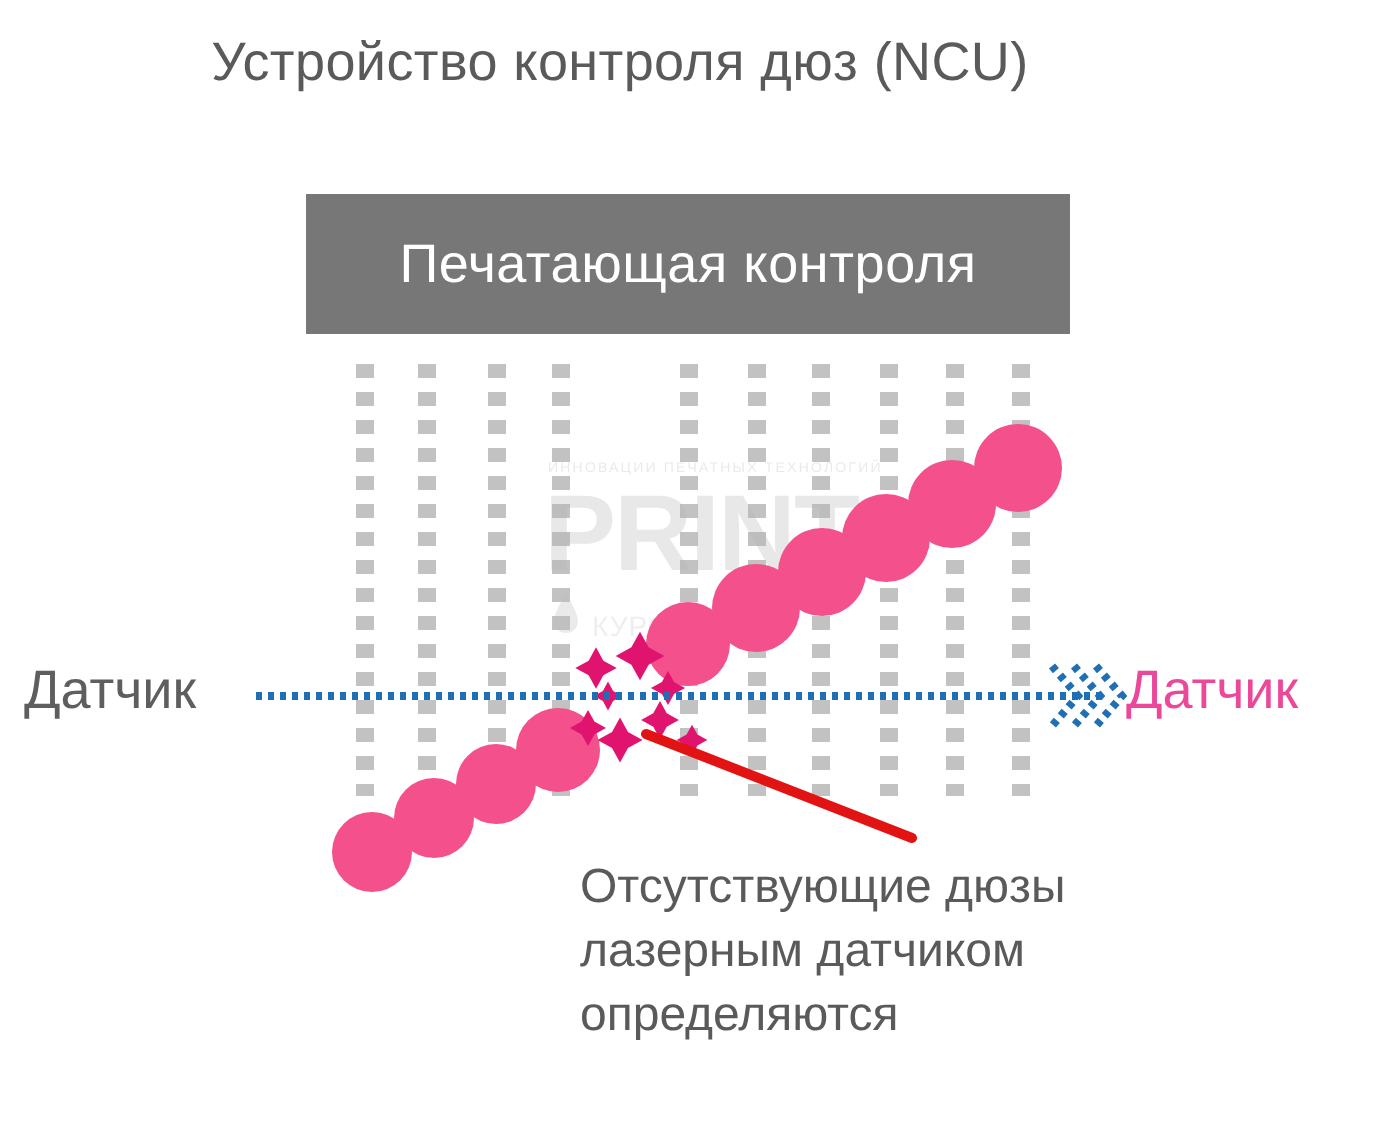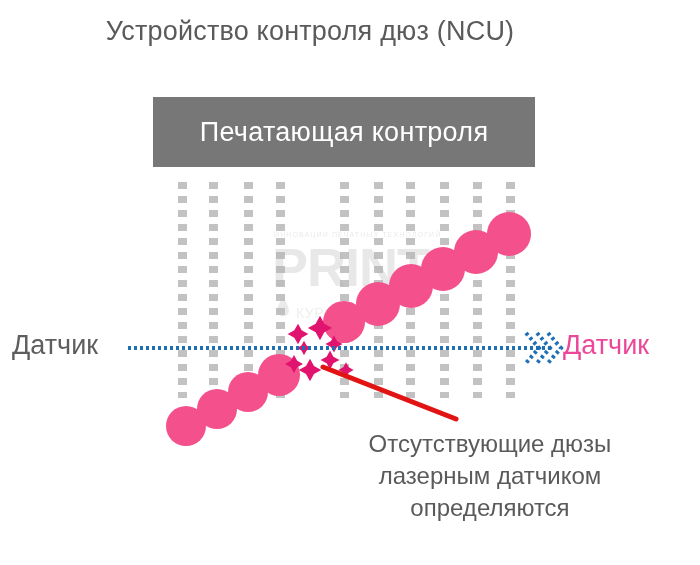--- a/index.html
+++ b/index.html
@@ -139,21 +139,20 @@
     color: #ec4899;
     white-space: nowrap;
   }
 
   
   #caption {
     position: absolute;
     left: 290px;
     top: 428px;
     width: 400px;
-    text-align: center;
     font-size: 24px;
     line-height: 32px;
     color: #5a5a5a;
   }
   #caption .cline { display: block; white-space: nowrap; }
 </style>
 </head>
 <body>
 
 <div id="stage">

